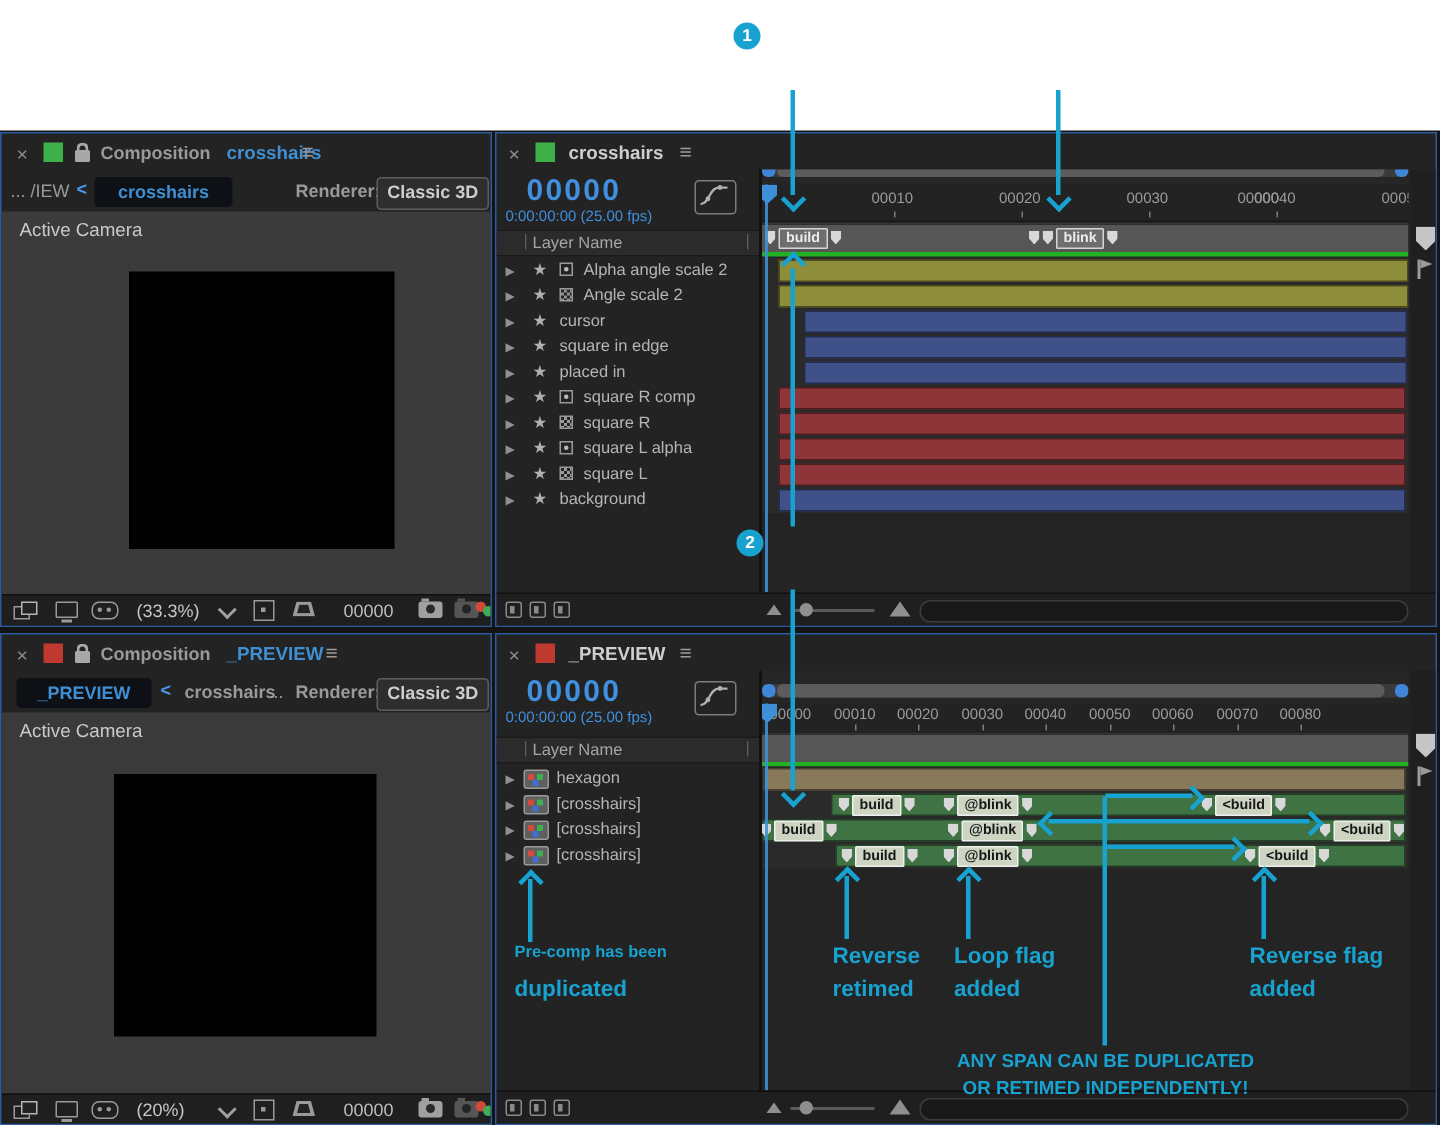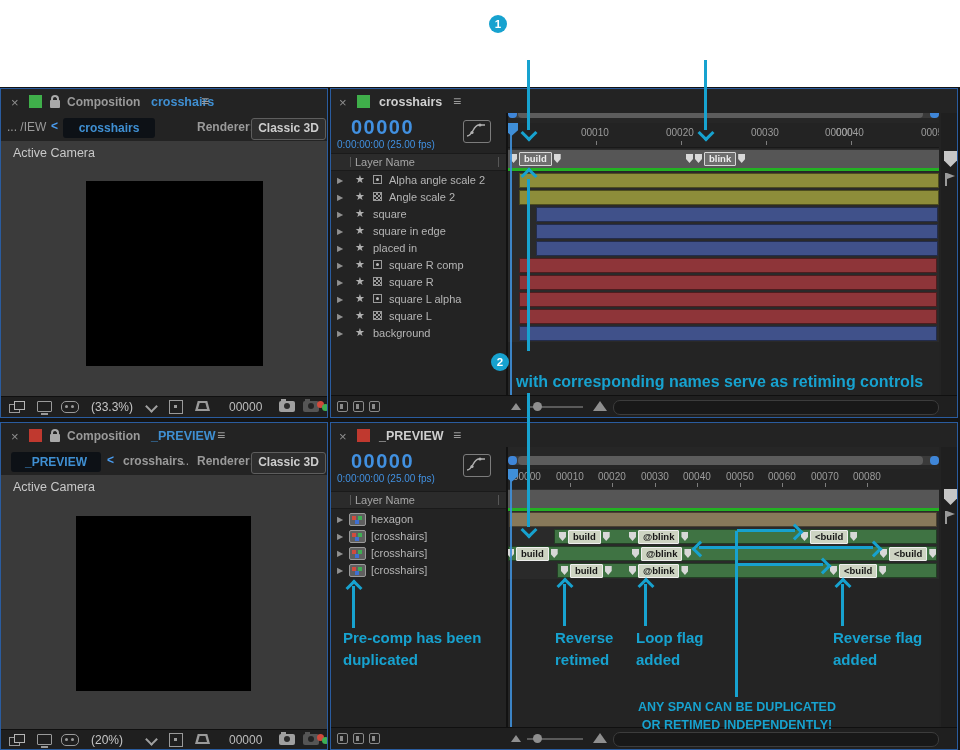--- a/index.html
+++ b/index.html
@@ -232,21 +232,21 @@
         </div>
       <div class="abs" style="top:18px">
           <span class="abs tri" style="left:6px;top:3px">▶</span>
           <span class="abs star" style="left:24px;top:0">★</span>
           <span class="abs mL" style="left:42px;top:2px"></span>
           <span class="abs rowname" style="left:58px;top:1px">Angle scale 2</span>
         </div>
       <div class="abs" style="top:35px">
           <span class="abs tri" style="left:6px;top:3px">▶</span>
           <span class="abs star" style="left:24px;top:0">★</span>
-          <span class="abs rowname" style="left:42px;top:1px">square</span>
+          <span class="abs rowname" style="left:42px;top:1px">cursor</span>
         </div>
       <div class="abs" style="top:52px">
           <span class="abs tri" style="left:6px;top:3px">▶</span>
           <span class="abs star" style="left:24px;top:0">★</span>
           <span class="abs rowname" style="left:42px;top:1px">square in edge</span>
         </div>
       <div class="abs" style="top:69px">
           <span class="abs tri" style="left:6px;top:3px">▶</span>
           <span class="abs star" style="left:24px;top:0">★</span>
           <span class="abs rowname" style="left:42px;top:1px">placed in</span>
@@ -525,36 +525,35 @@
     <div class="badge" style="left:489px;top:15px">1</div>
     <div class="cyline" style="left:527px;top:60px;width:3px;height:70px"></div>
     <div class="hd hd-down" style="left:523px;top:127px"></div>
     <div class="cyline" style="left:704px;top:60px;width:3px;height:70px"></div>
     <div class="hd hd-down" style="left:700px;top:127px"></div>
 
     <div class="hd hd-up" style="left:523px;top:170px"></div>
     <div class="cyline" style="left:527px;top:179px;width:3px;height:172px"></div>
 
     <div class="badge" style="left:491px;top:353px">2</div>
-    <div class="abs cy note" style="left:516px;top:373px;font-size:16px">with corresponding names serve as retiming controls</div>
     <div class="cyline" style="left:527px;top:393px;width:3px;height:134px"></div>
     <div class="hd hd-down" style="left:523px;top:524px"></div>
 
     <div class="cyline" style="left:735px;top:531px;width:3px;height:166px"></div>
     <div class="cyline" style="left:737px;top:529px;width:58px;height:3px"></div>
     <div class="hd hd-right" style="left:789px;top:526px"></div>
     <div class="cyline" style="left:699px;top:546px;width:174px;height:3px"></div>
     <div class="hd hd-left" style="left:694px;top:543px"></div>
     <div class="hd hd-right" style="left:868px;top:543px"></div>
     <div class="cyline" style="left:737px;top:563px;width:86px;height:3px"></div>
     <div class="hd hd-right" style="left:817px;top:560px"></div>
 
     <div class="cyline" style="left:352px;top:586px;width:3px;height:42px"></div>
     <div class="hd hd-up" style="left:348px;top:582px"></div>
-    <div class="abs cy note" style="left:343px;top:629px;font-size:15px">Pre-comp has been</div>
+    <div class="abs cy note" style="left:343px;top:629px;font-size:11px">Pre-comp has been</div>
     <div class="abs cy note" style="left:343px;top:651px;font-size:15px">duplicated</div>
 
     <div class="cyline" style="left:563px;top:584px;width:3px;height:42px"></div>
     <div class="hd hd-up" style="left:559px;top:580px"></div>
     <div class="abs cy note" style="left:555px;top:629px;font-size:15px">Reverse</div>
     <div class="abs cy note" style="left:555px;top:651px;font-size:15px">retimed</div>
 
     <div class="cyline" style="left:644px;top:584px;width:3px;height:42px"></div>
     <div class="hd hd-up" style="left:640px;top:580px"></div>
     <div class="abs cy note" style="left:636px;top:629px;font-size:15px">Loop flag</div>

